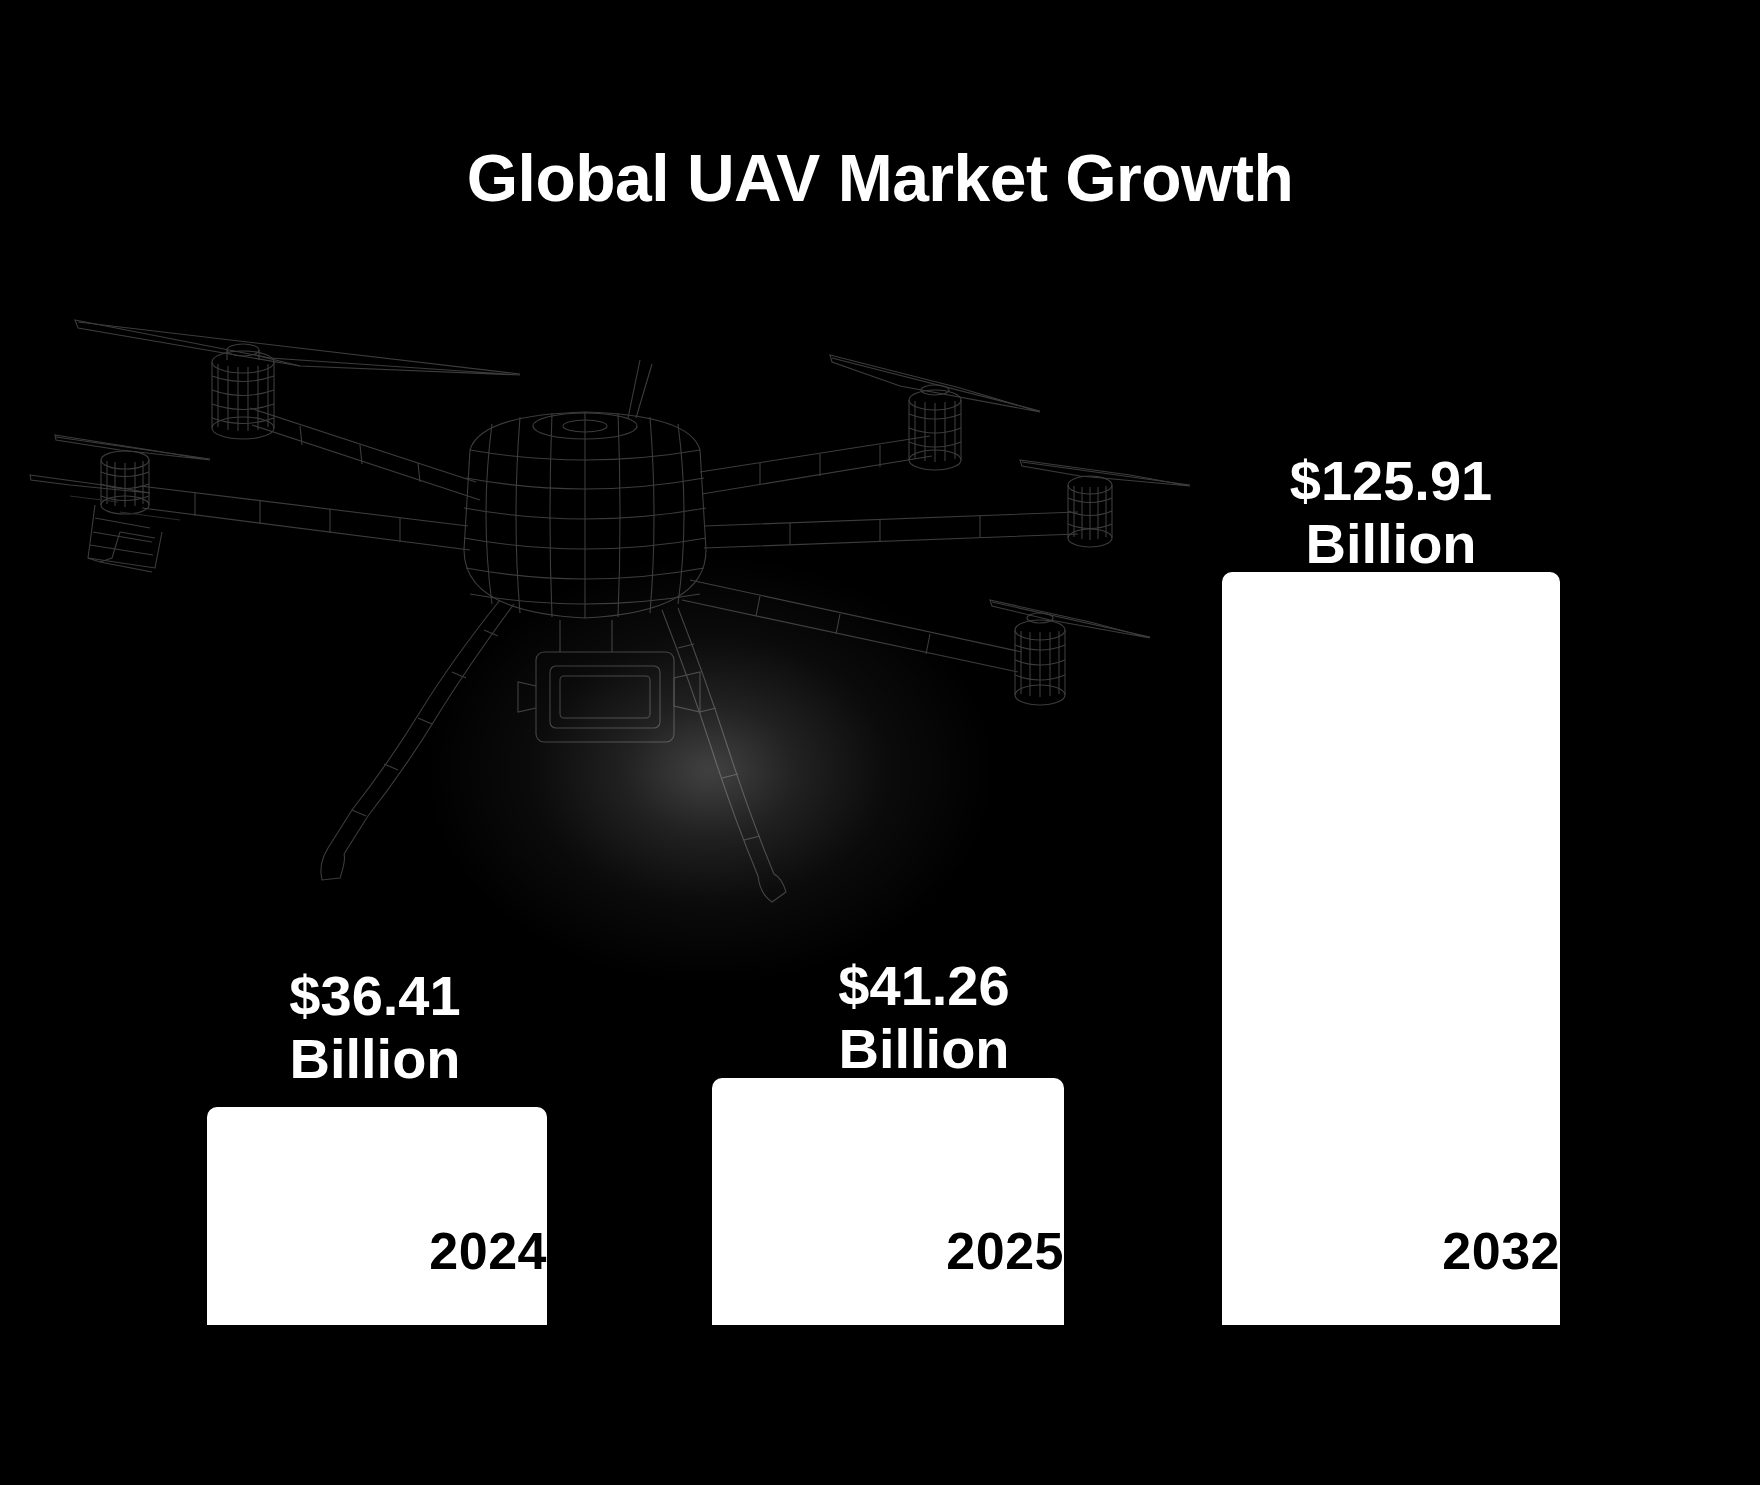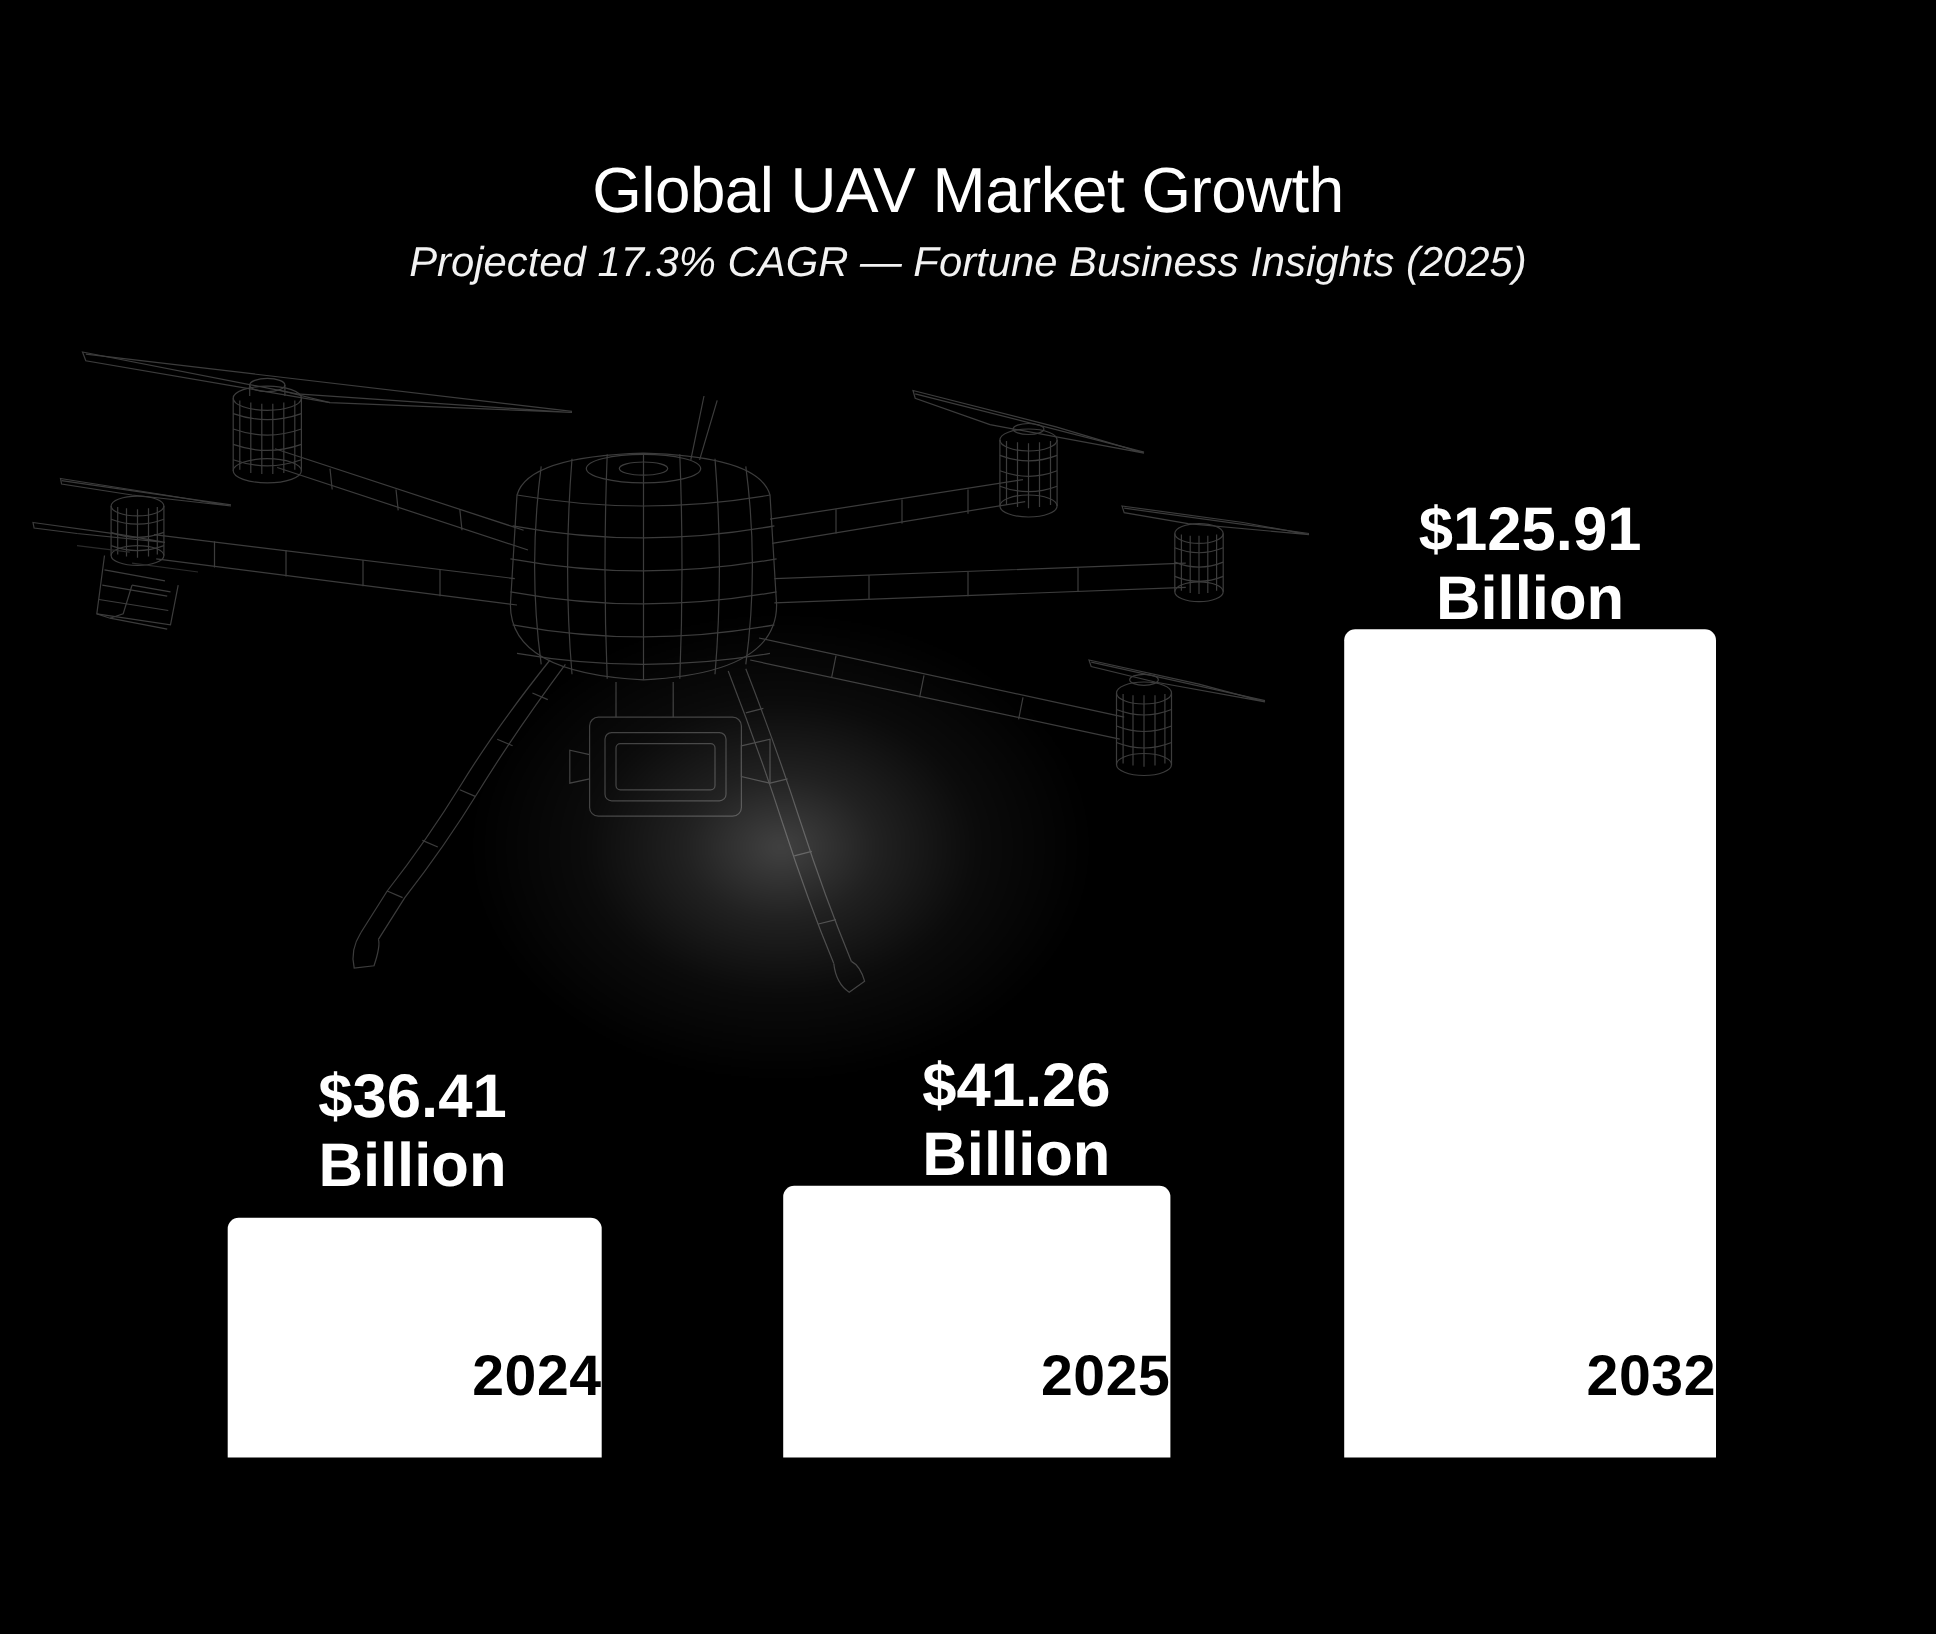--- a/index.html
+++ b/index.html
@@ -44,22 +44,22 @@
   }
 
   
   .title {
     position: absolute;
     left: 0;
     top: 140px;
     width: 1760px;
     text-align: center;
     color: #ffffff;
-    font-size: 58px;
-    font-weight: normal;
+    font-size: 66px;
+    font-weight: bold;
     letter-spacing: -0.5px;
     white-space: nowrap;
   }
   .subtitle {
     position: absolute;
     left: 0;
     top: 218px;
     width: 1760px;
     text-align: center;
     color: #f2f2f2;
@@ -241,21 +241,20 @@
         <path d="M536 386 L518 382 L518 412 L536 408"></path>
       </g>
 
       <path d="M120 212 L180 220 M70 196 L118 202" stroke="#2a2a2a"></path>
     </g>
   </svg>
 
   <div id="drone-glow"></div>
 
   <div class="title">Global UAV Market Growth</div>
-  <div class="subtitle">Projected 17.3% CAGR — Fortune Business Insights (2025)</div>
 
   <div class="bar-value" style="left:205px; top:965px; width:340px;">$36.41
 Billion</div>
   <div class="bar" style="left:207px; top:1107px; width:340px; height:218px;">
     <div class="bar-year">2024</div>
   </div>
 
   <div class="bar-value" style="left:748px; top:955px; width:352px;">$41.26
 Billion</div>
   <div class="bar" style="left:712px; top:1078px; width:352px; height:247px;">

